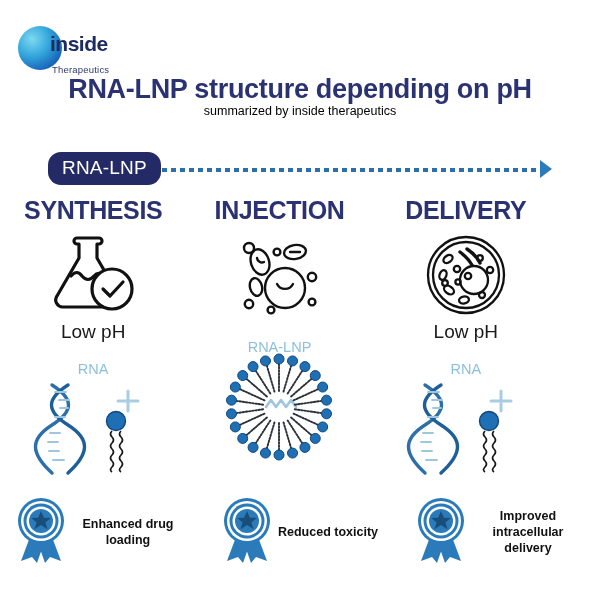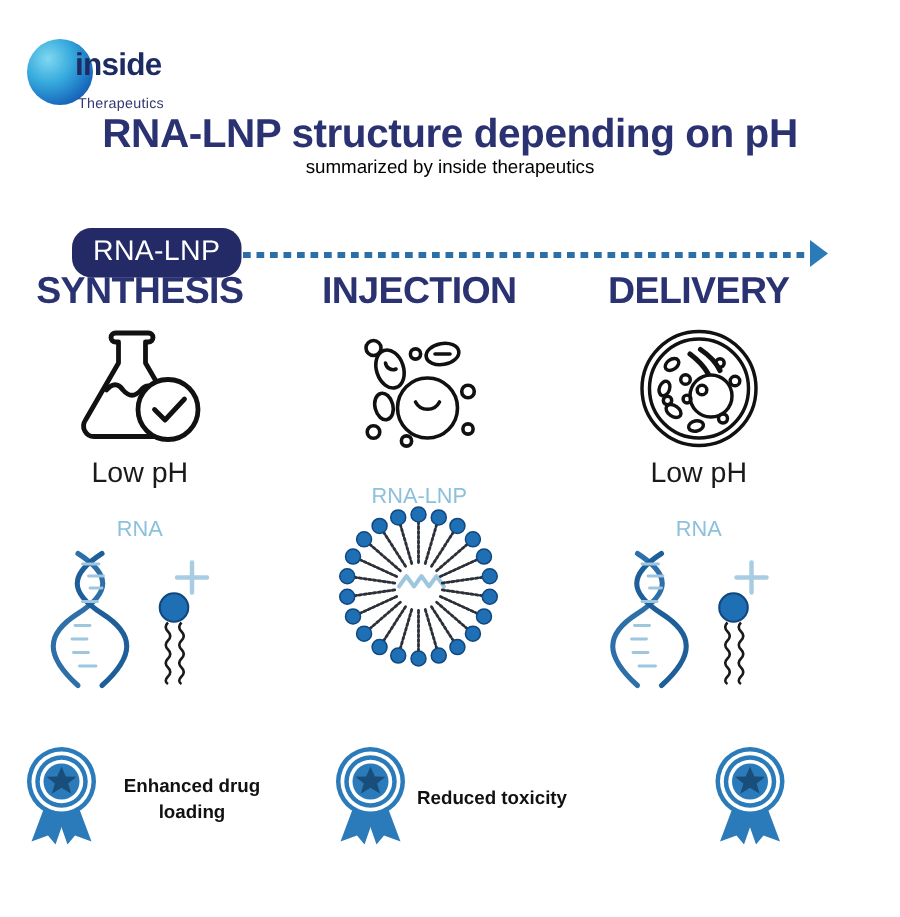--- a/index.html
+++ b/index.html
@@ -49,21 +49,21 @@
     background-size: 9px 4px; background-repeat: repeat-x;
   }
   .arrow-head {
     position: absolute; left: 540px; top: 160px;
     width: 0; height: 0;
     border-top: 9px solid transparent; border-bottom: 9px solid transparent;
     border-left: 12px solid #2b7bb9;
   }
 
   
-  .cols { position: absolute; left: 0; top: 180px; width: 559px; display: flex; }
+  .cols { position: absolute; left: 0; top: 196px; width: 559px; display: flex; }
   .col { width: 200px; display: flex; flex-direction: column; align-items: center; }
   .col-title {
     font-size: 25px; font-weight: bold; color: #2b3272; letter-spacing: -0.4px;
   }
   .icon-box { height: 92px; display: flex; align-items: center; justify-content: center; margin-top: 4px; }
   .ph-label { font-size: 19px; color: #1a1a1a; margin-top: 0; }
 
   
   .mol-label { font-size: 14.5px; color: #8cc0dd; margin-top: 18px; height: 18px; }
   .mol-box { height: 96px; display: flex; align-items: center; justify-content: center; margin-top: 2px; }
@@ -326,14 +326,15 @@
         <g transform="translate(25,24)">
           <circle cx="0" cy="0" r="23" fill="#2b7bba"></circle>
           <circle cx="0" cy="0" r="20" fill="#ffffff"></circle>
           <circle cx="0" cy="0" r="17.5" fill="#2b7bba"></circle>
           <circle cx="0" cy="0" r="14.5" fill="#ffffff"></circle>
           <circle cx="0" cy="0" r="12" fill="#2b7bba"></circle>
           <path d="M0 -10 L2.9 -3.3 L10 -3.1 L4.4 1.3 L6.5 8.2 L0 4.1 L-6.5 8.2 L-4.4 1.3 L-10 -3.1 L-2.9 -3.3 Z" fill="#1a4e7a"></path>
         </g>
       </svg>
     </span>
+    <span class="benefit-text">Improved intracellular delivery</span>
   </div>
 </div>
 
 </body></html>

